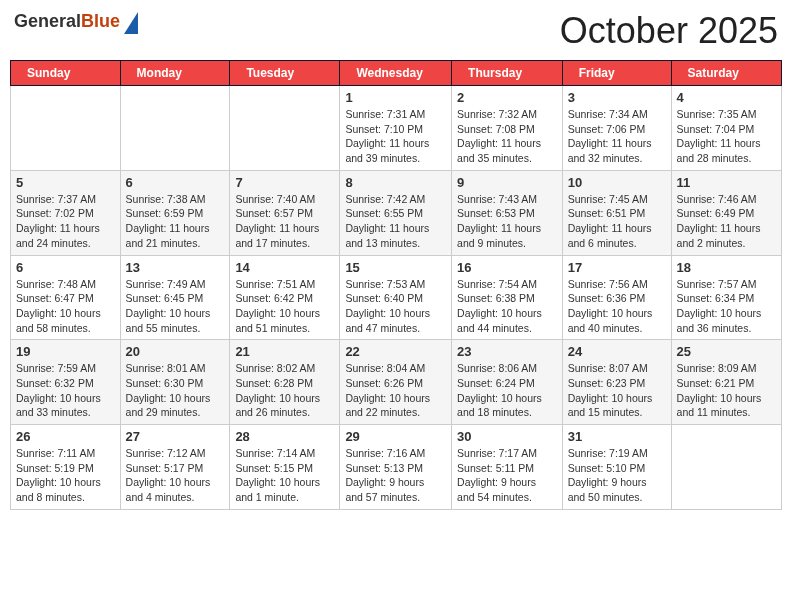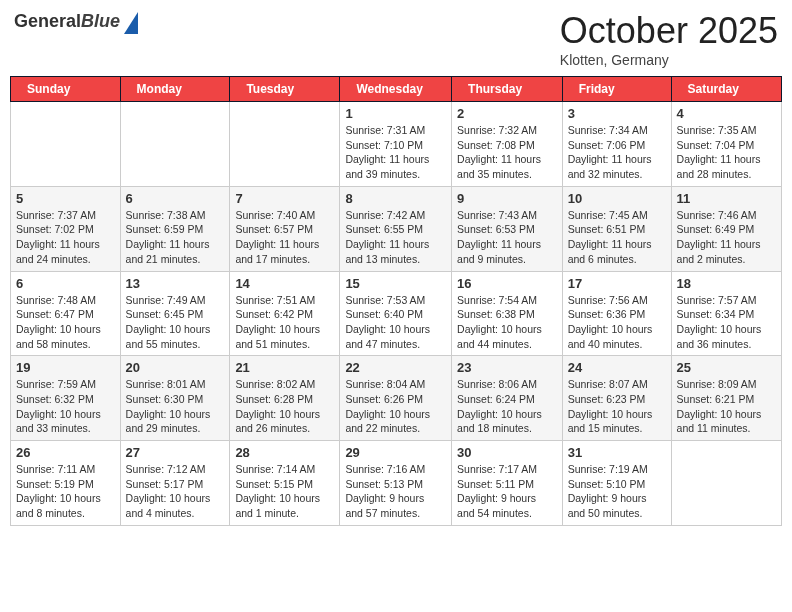--- a/index.html
+++ b/index.html
@@ -22,21 +22,21 @@
       align-items: center;
     }
     .logo-text {
       display: flex;
       flex-direction: row;
       font-size: 18px;
       font-weight: bold;
       line-height: 1.1;
     }
     .logo-general { color: #333; }
-    .logo-blue { color: #404040; font-style: italic; }
+    .logo-blue { color: #c2410c; }
     .logo-triangle {
       width: 0; height: 0;
       border-left: 14px solid transparent;
       border-right: 0px solid transparent;
       border-bottom: 22px solid #1a5caa;
       margin-left: 4px;
       margin-top: 2px;
     }
     .title-area { text-align: left; }
     .month-title {
@@ -90,21 +90,20 @@
 <div class="header">
   <div class="logo">
     <div class="logo-text">
       <span class="logo-general">General</span>
       <span class="logo-blue">Blue</span>
     </div>
     <div class="logo-triangle"></div>
   </div>
   <div class="title-area">
     <div class="month-title">October 2025</div>
-    <div class="location">Klotten, Germany</div>
   </div>
 </div>
 
 <table class="calendar">
   <thead>
     <tr>
     <th>Sunday</th>
         <th>Monday</th>
         <th>Tuesday</th>
         <th>Wednesday</th>

